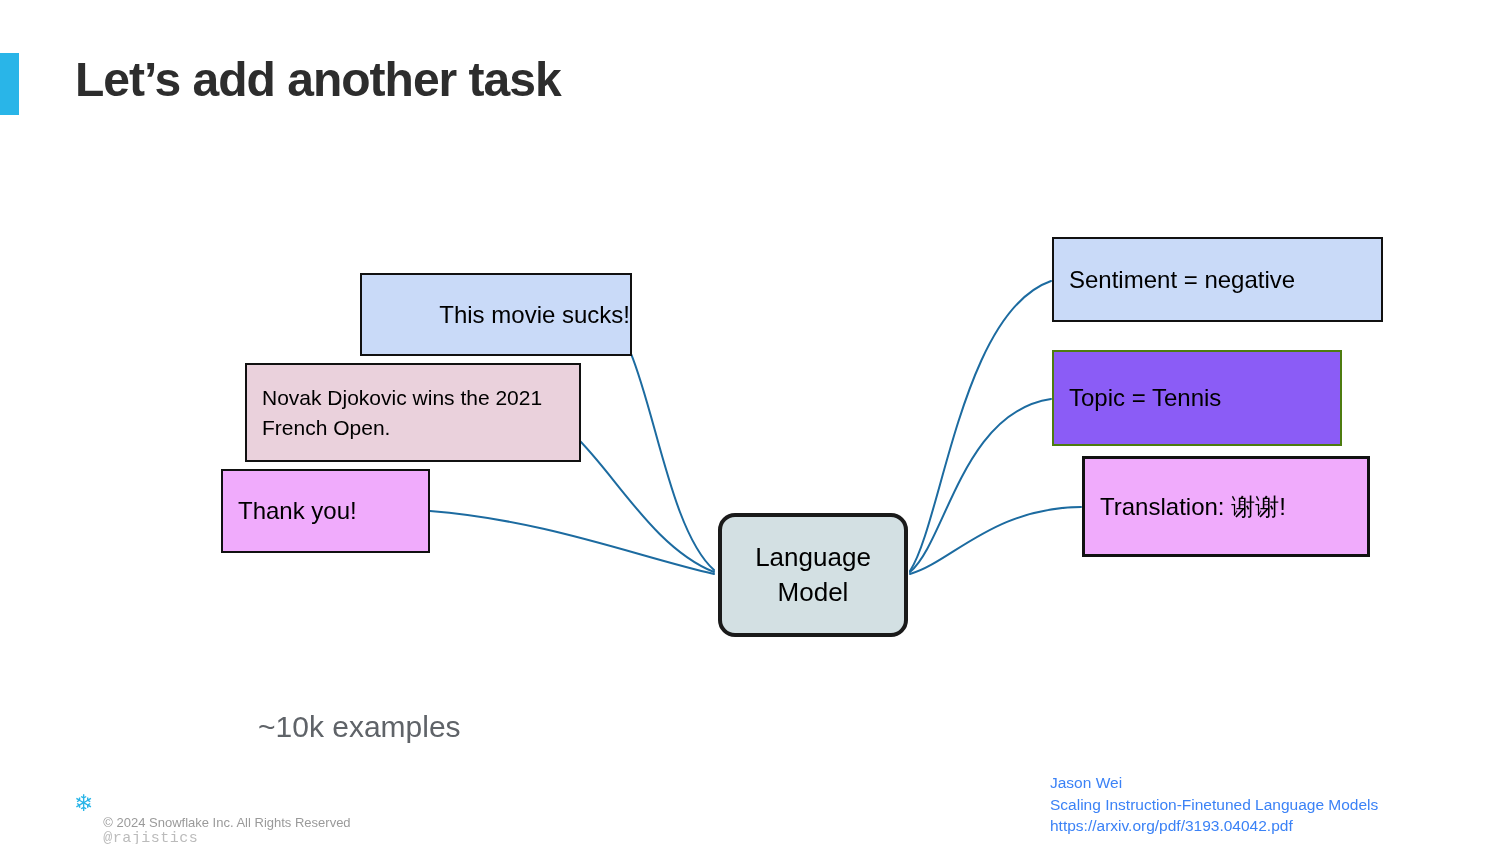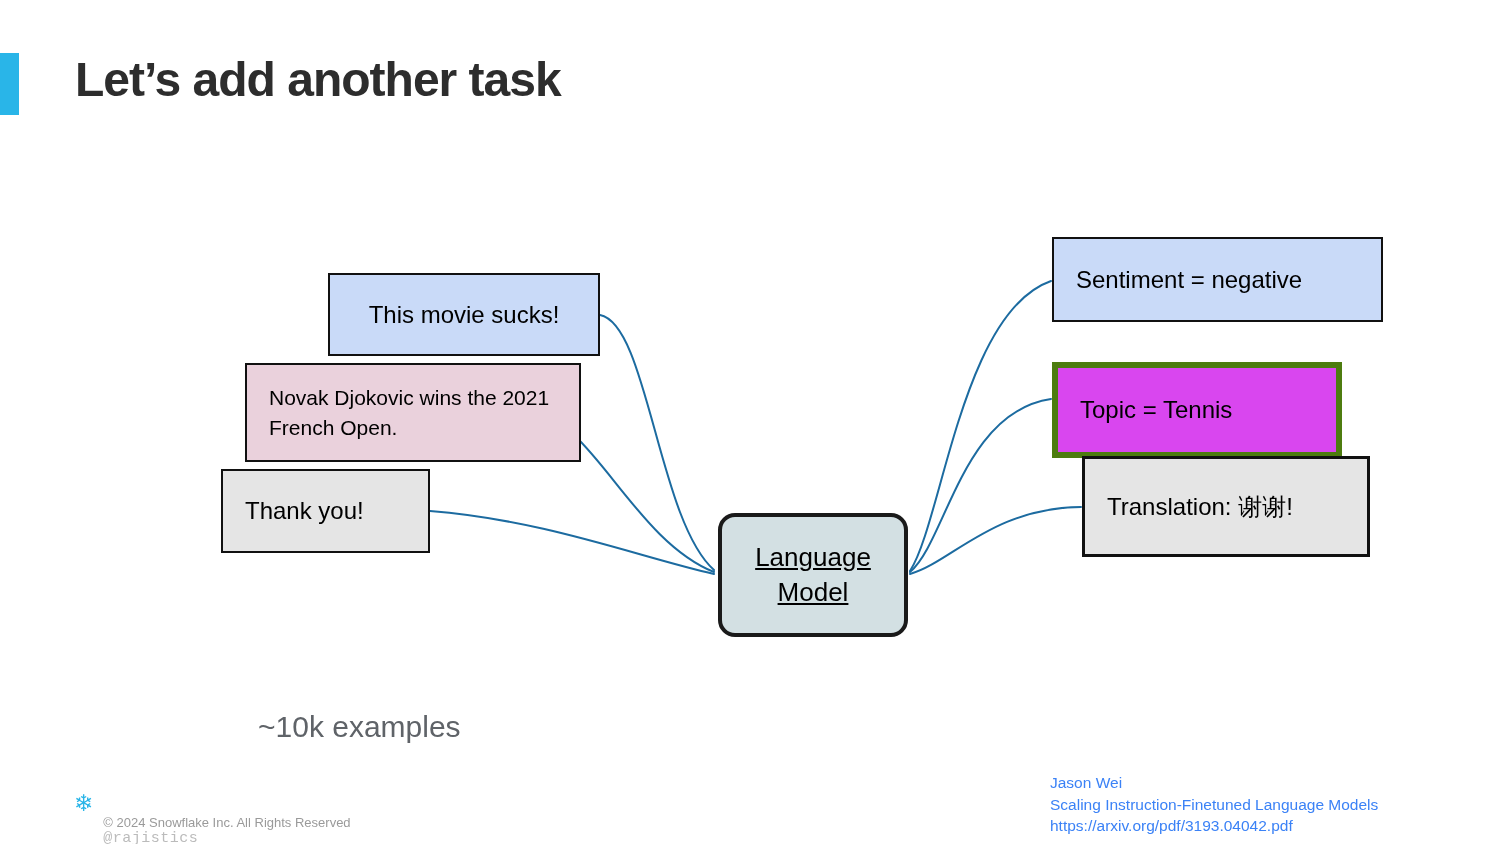--- a/index.html
+++ b/index.html
@@ -38,25 +38,25 @@
   .box {
     position: absolute;
     box-sizing: border-box;
     display: flex;
     align-items: center;
     color: #000000;
     font-size: 24px;
     line-height: 1.25;
   }
   .box.blue1   { background: #c9daf8; border: 2px solid #111111; }
-  .box.blue2   { background: #e5e5e5; border: 2px solid #111111; }
+  .box.blue2   { background: #f0abfc; border: 2px solid #111111; }
   .box.pink    { background: #ead1dc; border: 2px solid #111111; }
-  .box.pink-thin { background: #d946ef; border: 6px solid #4d7c0f; margin-top: 12px; }
-  .box.pad     { padding-left: 22px; padding-right: 8px; }
-  .box.centered { justify-content: center; text-align: center; }
+  .box.pink-thin { background: #8b5cf6; border: 2px solid #4d7c0f; }
+  .box.pad     { padding-left: 15px; padding-right: 8px; }
+  .box.centered { justify-content: flex-end; text-align: center; margin-left: 32px; }
 
   #box-movie       { left: 328px; top: 273px; width: 272px; height: 83px; }
   #box-novak       { left: 245px; top: 363px; width: 336px; height: 99px; font-size: 21px; line-height: 30px; }
   #box-thankyou    { left: 221px; top: 469px; width: 209px; height: 84px; }
   #box-sentiment   { left: 1052px; top: 237px; width: 331px; height: 85px; }
   #box-topic       { left: 1052px; top: 350px; width: 290px; height: 96px; }
   #box-translation { left: 1082px; top: 456px; width: 288px; height: 101px; border-width: 3px; }
 
   .model-box {
     position: absolute;
@@ -66,21 +66,20 @@
     background: #d3e0e3;
     border: 4px solid #1a1a1a;
     border-radius: 17px;
     display: flex;
     align-items: center;
     justify-content: center;
     text-align: center;
     font-size: 26px;
     line-height: 35px;
     color: #000000;
-    text-decoration: underline;
   }
   .annotation {
     position: absolute;
     left: 258px; top: 710px;
     font-size: 30px;
     color: #5f6368;
   }
   .footer-left {
     position: absolute;
     left: 74px; top: 790px;

